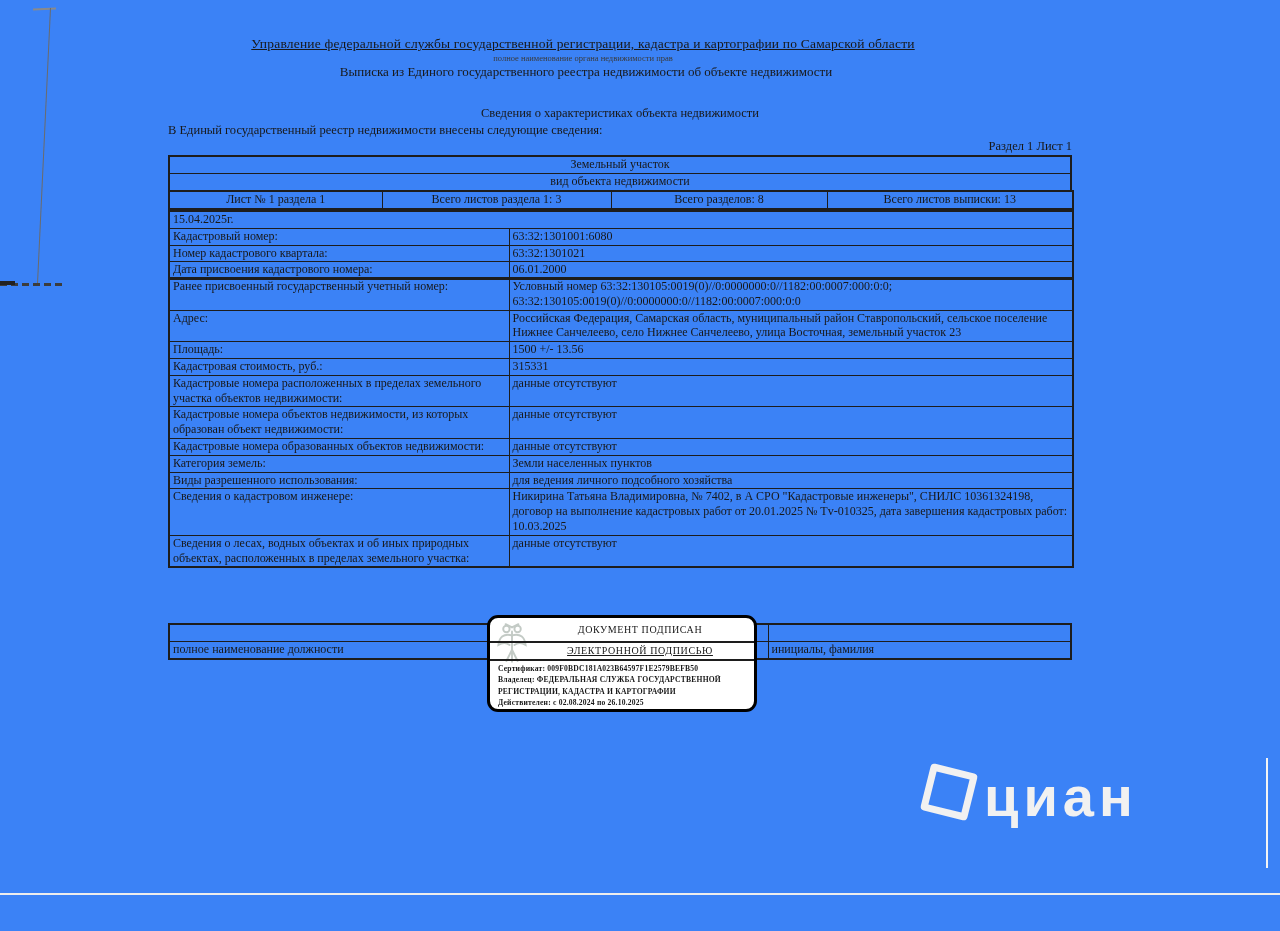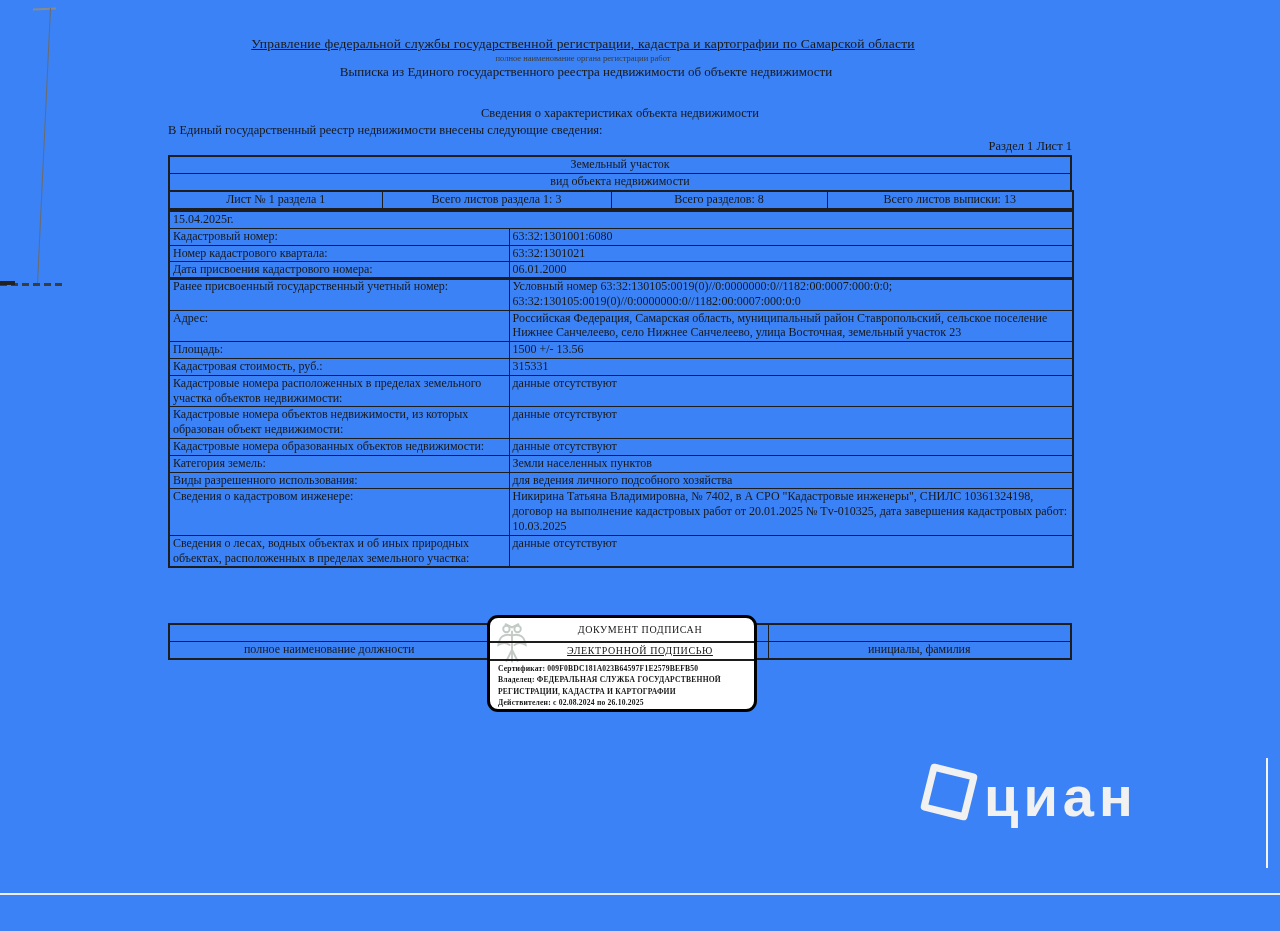--- a/index.html
+++ b/index.html
@@ -23,21 +23,21 @@
   .t-object{top:155px;}
   .t-object td{text-align:center;height:14px;padding:0 3px;}
   .t-sheets{top:190px;}
   .t-sheets td{text-align:center;height:14px;}
   .t-main1{top:210px;}
   .t-main2{top:277px;}
   td.lbl{}
   td.val{}
   
   .t-sig{top:623px;}
-  .t-sig td{text-align:center;font-size:11.5px;height:15px;line-height:15px;padding:0 3px;}
+  .t-sig td{font-size:11.5px;height:15px;line-height:15px;padding:0 3px;}
   
   .stamp{position:absolute;left:487px;top:615px;width:270px;height:97px;box-sizing:border-box;
     border:3px solid #000;border-radius:11px;background:#fff;}
   .st-line1{position:absolute;top:0;left:36px;right:0;height:23px;line-height:24px;
     text-align:center;font-size:10px;letter-spacing:.6px;}
   .st-line2{position:absolute;top:25px;left:36px;right:0;height:16px;line-height:15px;
     text-align:center;font-size:10px;letter-spacing:.6px;text-decoration:underline;}
   .st-div1{position:absolute;top:23px;left:0;right:0;height:1.8px;background:#1d1d1d;}
   .st-div2{position:absolute;top:41px;left:0;right:0;height:2.4px;background:#1d1d1d;}
   .st-certs{position:absolute;top:45px;left:8px;right:3px;}
@@ -65,21 +65,21 @@
 <div class="page">
 
   <div class="art-topmark"></div>
   <div class="art-diag"></div>
   <div class="art-dash"></div>
   <div class="art-blot"></div>
   <div class="art-bottomline"></div>
   <div class="art-rightline"></div>
 
   <div class="hdr-authority">Управление федеральной службы государственной регистрации, кадастра и картографии по Самарской области</div>
-  <div class="hdr-note">полное наименование органа регистрации работ</div>
+  <div class="hdr-note">полное наименование органа недвижимости прав</div>
   <div class="hdr-title">Выписка из Единого государственного реестра недвижимости об объекте недвижимости</div>
   <div class="hdr-section">Сведения о характеристиках объекта недвижимости</div>
   <div class="hdr-intro">В Единый государственный реестр недвижимости внесены следующие сведения:</div>
   <div class="hdr-sheet">Раздел 1 Лист 1</div>
 
   <table class="t t-object">
     <tbody>
         <tr>
       <td>Земельный участок</td>
     </tr>

